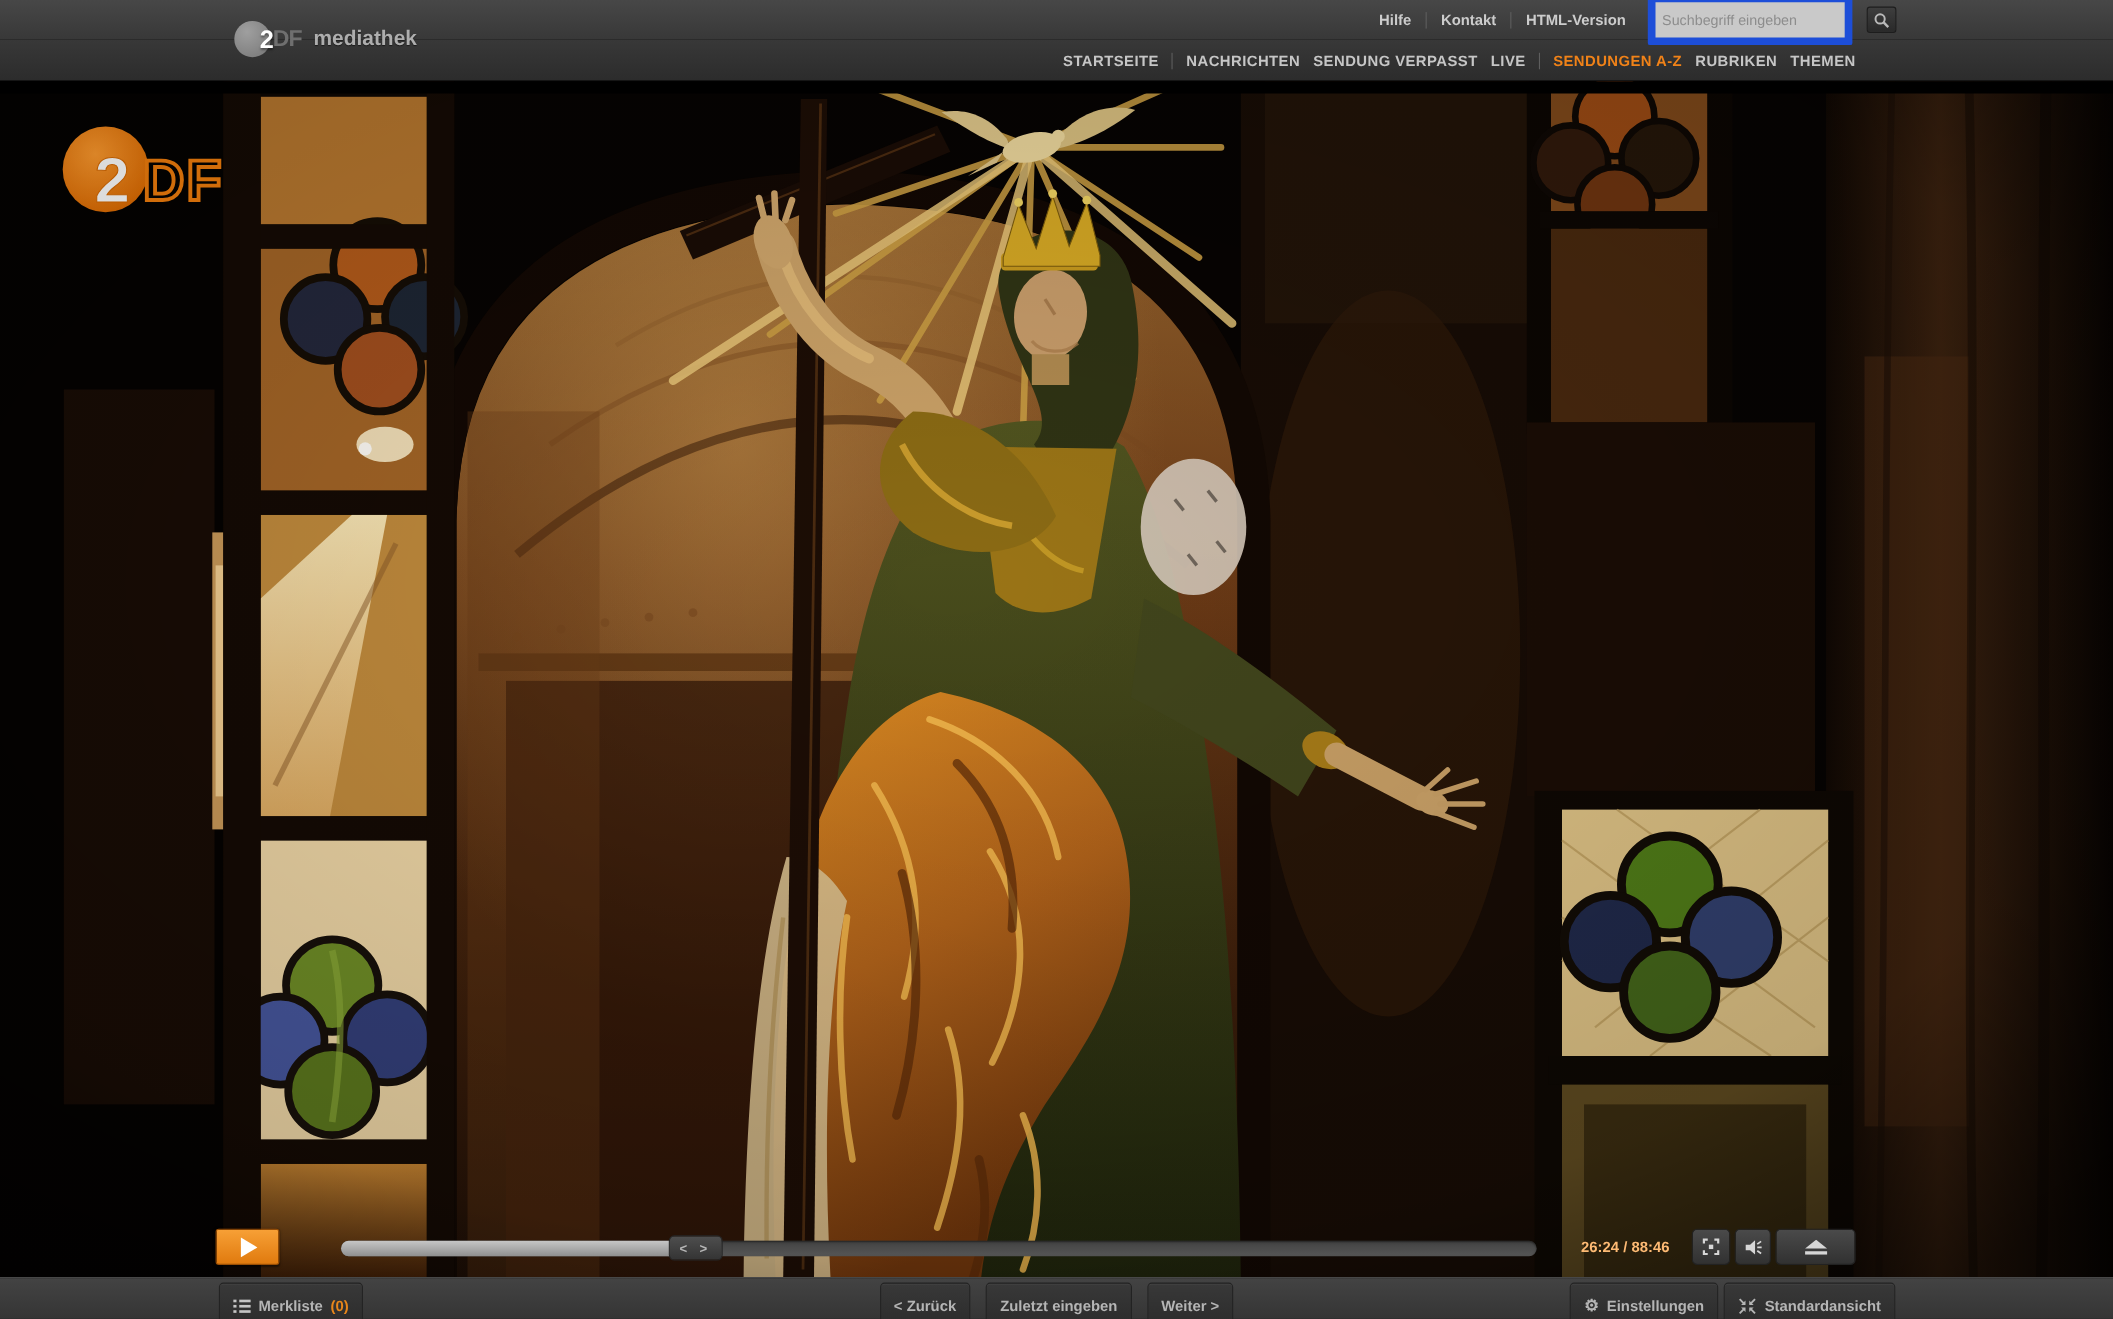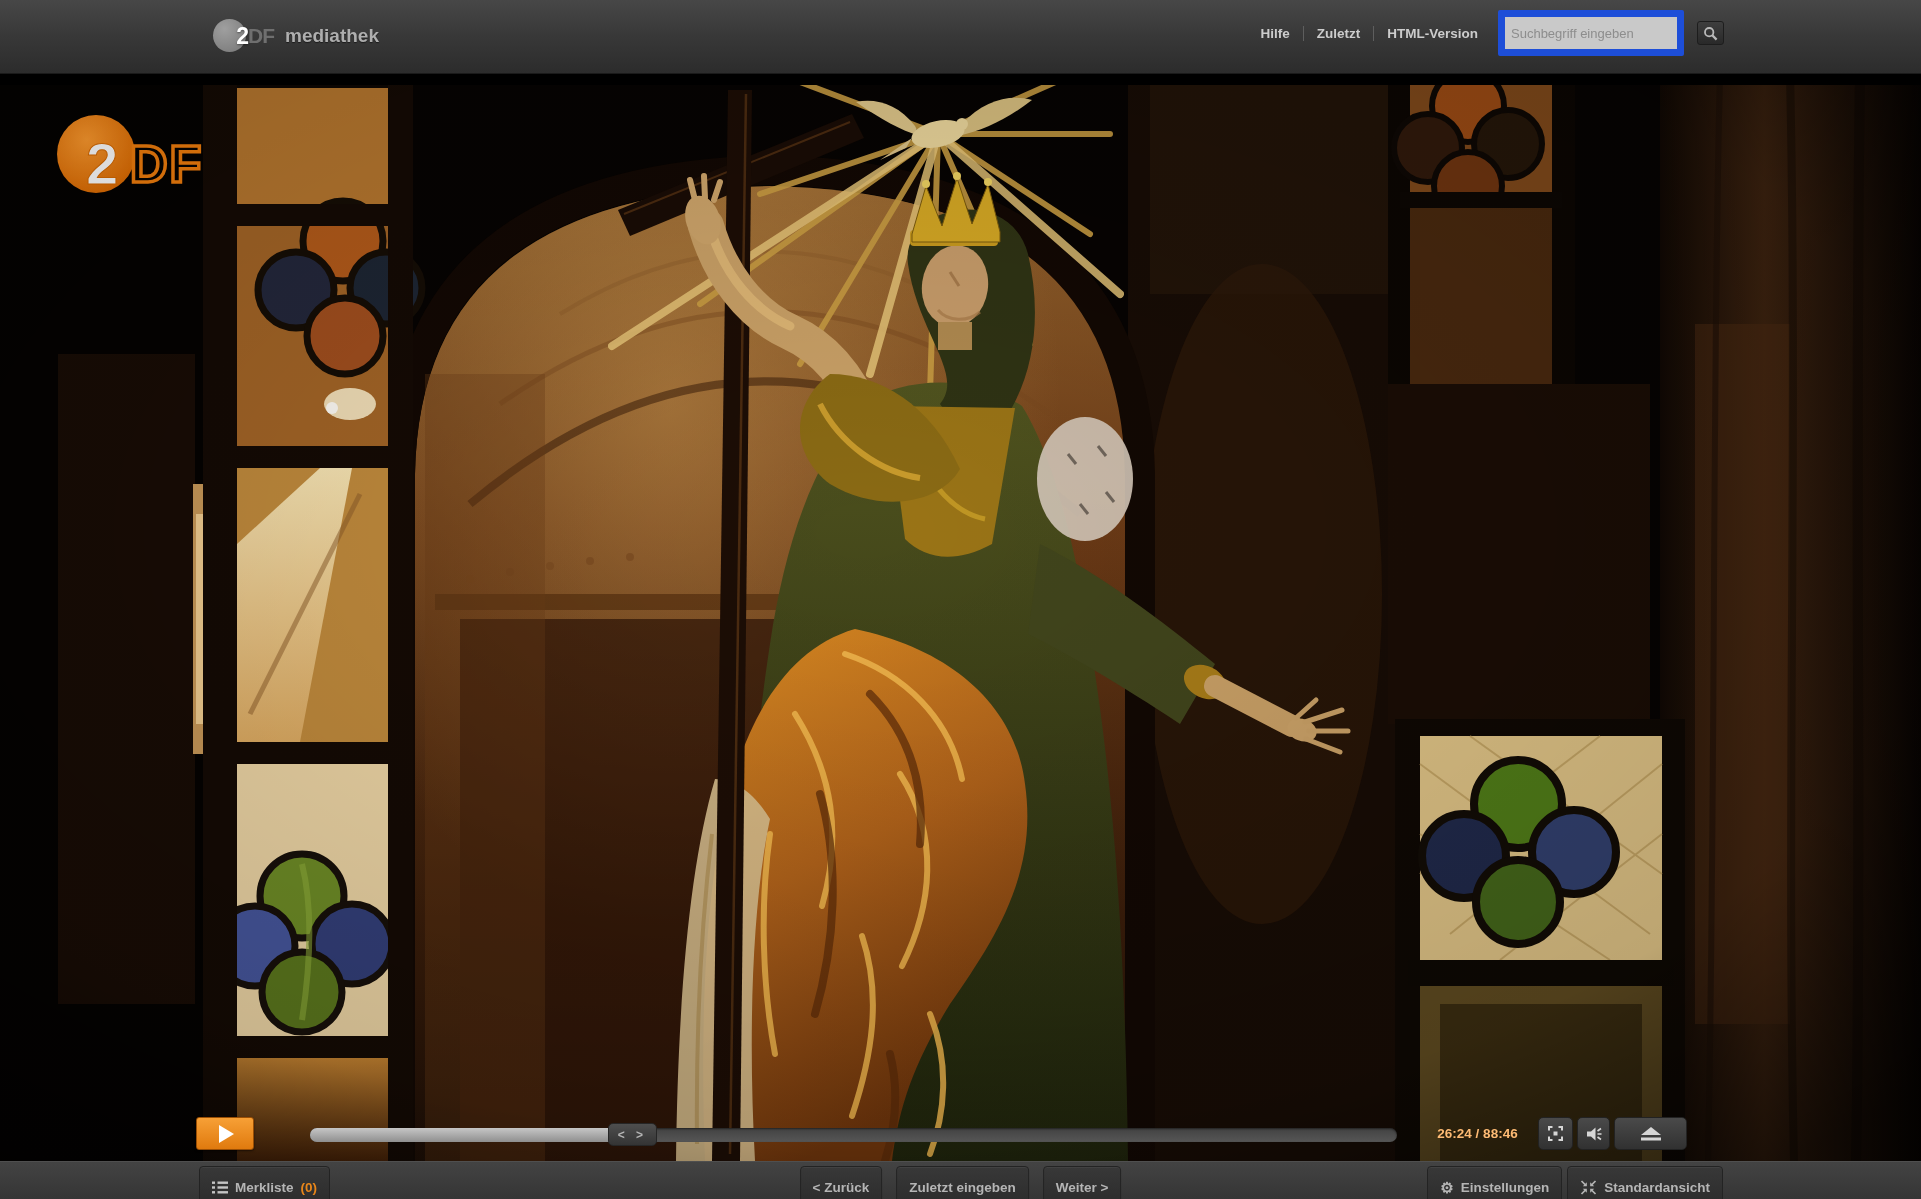--- a/index.html
+++ b/index.html
@@ -16,21 +16,21 @@
   .logo { position:absolute; left:213px; top:19px; display:flex; align-items:center; z-index:30; }
   .logo-circle { position:relative; width:33px; height:33px; border-radius:50%;
                  background:radial-gradient(circle at 35% 30%, #9f9f9f, #767676);
                  flex:0 0 auto; }
   .logo-num { position:absolute; right:-3px; top:4px; color:#fff; font-weight:bold;
               font-size:23px; text-shadow:0 1px 2px rgba(0,0,0,.4); }
   .logo-df { color:#6f6f6f; font-weight:bold; font-size:21px; letter-spacing:-1px; margin-left:2px; }
   .logo-word { color:#aeaeae; font-weight:bold; font-size:19px; letter-spacing:0px; margin-left:11px;
                text-shadow:0 1px 1px rgba(0,0,0,.5); }
 
-  .utility { position:absolute; top:15px; right:197px; height:36px; display:flex;
+  .utility { position:absolute; top:0; right:197px; height:36px; display:flex;
              align-items:center; gap:13px; z-index:20; }
   .ulink { color:#cccccc; font-size:13.5px; font-weight:bold; cursor:pointer; }
   .usep { width:1px; height:15px; background:#5e5e5e; }
   .search-input { width:186px; height:37px; background:#c9c9c9; border:7px solid #1d4ed8;
                   border-radius:2px; font-size:13px; padding:16px 6px; color:#444;
                   font-family:"Liberation Sans", sans-serif; margin-left:7px; }
   .search-input::placeholder { color:#8d8d8d; }
   .search-btn { width:27px; height:24px; background:linear-gradient(#3e3e3e,#292929);
                 border:1px solid #1d1d1d; border-radius:3px; display:flex;
                 align-items:center; justify-content:center; cursor:pointer; }
@@ -104,32 +104,43 @@
     <span class="logo-circle">
       <span class="logo-num">2</span>
     </span>
     <span class="logo-df">DF</span>
     <span class="logo-word">mediathek</span>
   </div>
 
   <div class="utility">
     <span class="ulink">Hilfe</span>
     <span class="usep"></span>
-    <span class="ulink">Zuletzt</span>
+    <span class="ulink">Kontakt</span>
     <span class="usep"></span>
     <span class="ulink">HTML-Version</span>
     <input class="search-input" placeholder="Suchbegriff eingeben" style="">
     <span class="search-btn">
       <svg width="15" height="15" viewBox="0 0 15 15">
         <circle cx="6.2" cy="6.2" r="4.2" fill="none" stroke="#b9b9b9" stroke-width="1.8"></circle>
         <line x1="9.4" y1="9.4" x2="13.6" y2="13.6" stroke="#b9b9b9" stroke-width="2.2"></line>
       </svg>
     </span>
   </div>
 
+  <div class="nav">
+    <span class="nav-item">STARTSEITE</span>
+    <span class="nav-sep"></span>
+    <span class="nav-item">NACHRICHTEN</span>
+    <span class="nav-item">SENDUNG VERPASST</span>
+    <span class="nav-item">LIVE</span>
+    <span class="nav-sep"></span>
+    <span class="nav-item active">SENDUNGEN A-Z</span>
+    <span class="nav-item">RUBRIKEN</span>
+    <span class="nav-item">THEMEN</span>
+  </div>
 
   <div class="video-stage">
     <svg width="1921" height="1087" viewBox="0 0 1921 1087">
       <defs>
         <linearGradient id="archGrad" x1="0" y1="0" x2="0" y2="1">
           <stop offset="0" stop-color="#94622c"></stop>
             <stop offset="0.35" stop-color="#6b3a16"></stop>
           <stop offset="0.75" stop-color="#3a1d0a"></stop>
             <stop offset="1" stop-color="#1e0f06"></stop>
         </linearGradient>

